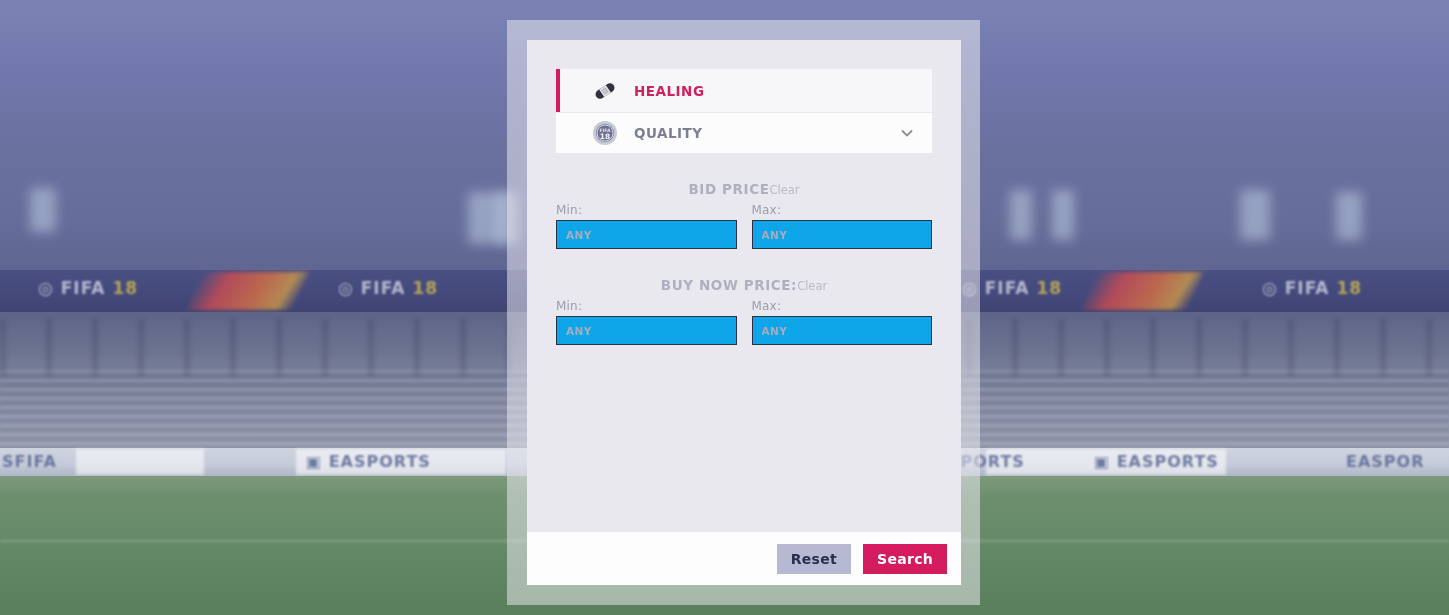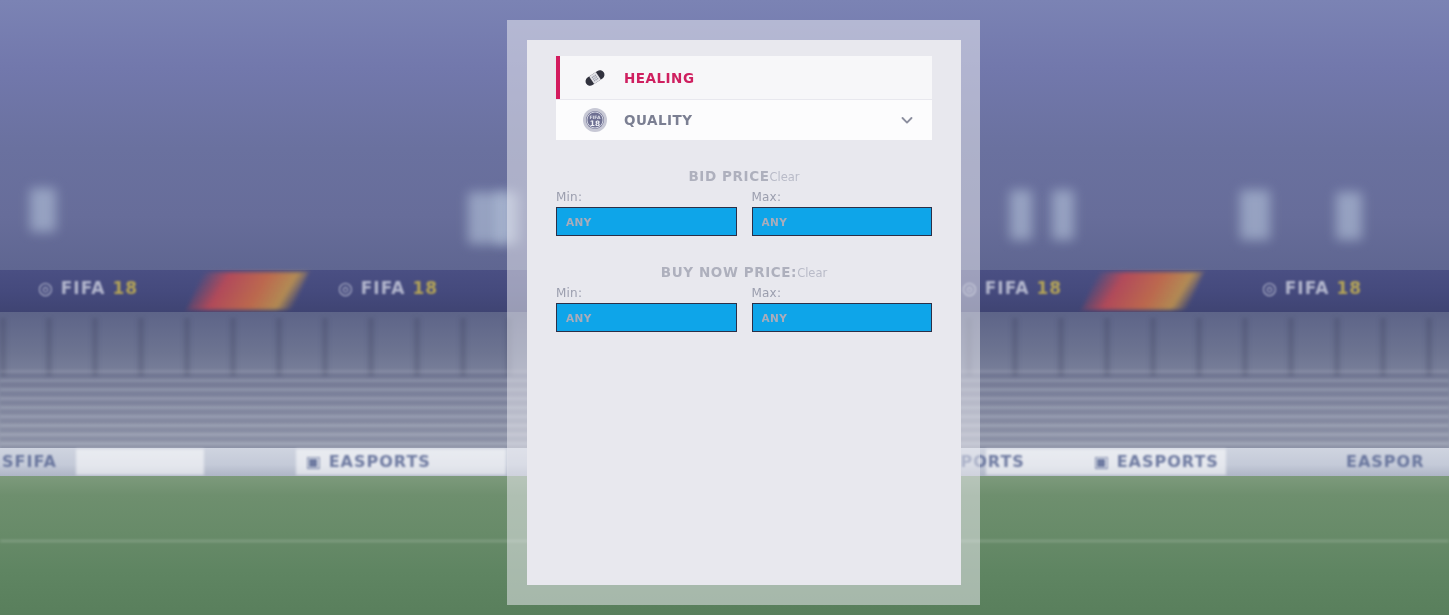--- a/index.html
+++ b/index.html
@@ -144,21 +144,21 @@
     background: #e8e8ee;
     z-index: 11;
     display: flex;
     flex-direction: column;
   }
 
   #modal-body {
     position: relative;
     flex: 1 1 auto;
     height: 492px;
-    padding: 16px 29px 0 29px;
+    padding: 29px 29px 0 29px;
     overflow: hidden;
   }
 
   
   .cat-row {
     position: relative;
     display: flex;
     align-items: center;
     height: 43px;
     background: #f5f5f7;
@@ -173,21 +173,21 @@
     left: 0; top: 0;
     width: 4px; height: 100%;
     background: #d31b5e;
   }
   .cat-row.plain {
     background: #fcfcfd;
     height: 40px;
   }
   .cat-icon {
     width: 26px; height: 26px;
-    margin-left: 26px;
+    margin-left: 36px;
     flex: 0 0 26px;
     position: relative;
     text-decoration: underline;
   }
   .cat-label {
     margin-left: 16px;
     font-family: "DejaVu Sans", sans-serif;
     font-weight: bold;
     font-size: 13.5px;
     letter-spacing: 0.5px;
@@ -405,14 +405,18 @@
         </div>
         <div class="field-col">
           <label class="field-label">Max:</label>
           <input class="field-input" type="text" placeholder="ANY" style="">
         </div>
       </div>
     </div>
 
   </div>
 
+  <div id="modal-footer">
+    <button class="btn" id="reset-button">Reset</button>
+    <button class="btn" id="search-button">Search</button>
+  </div>
 
 </div>
 
 </body></html>

